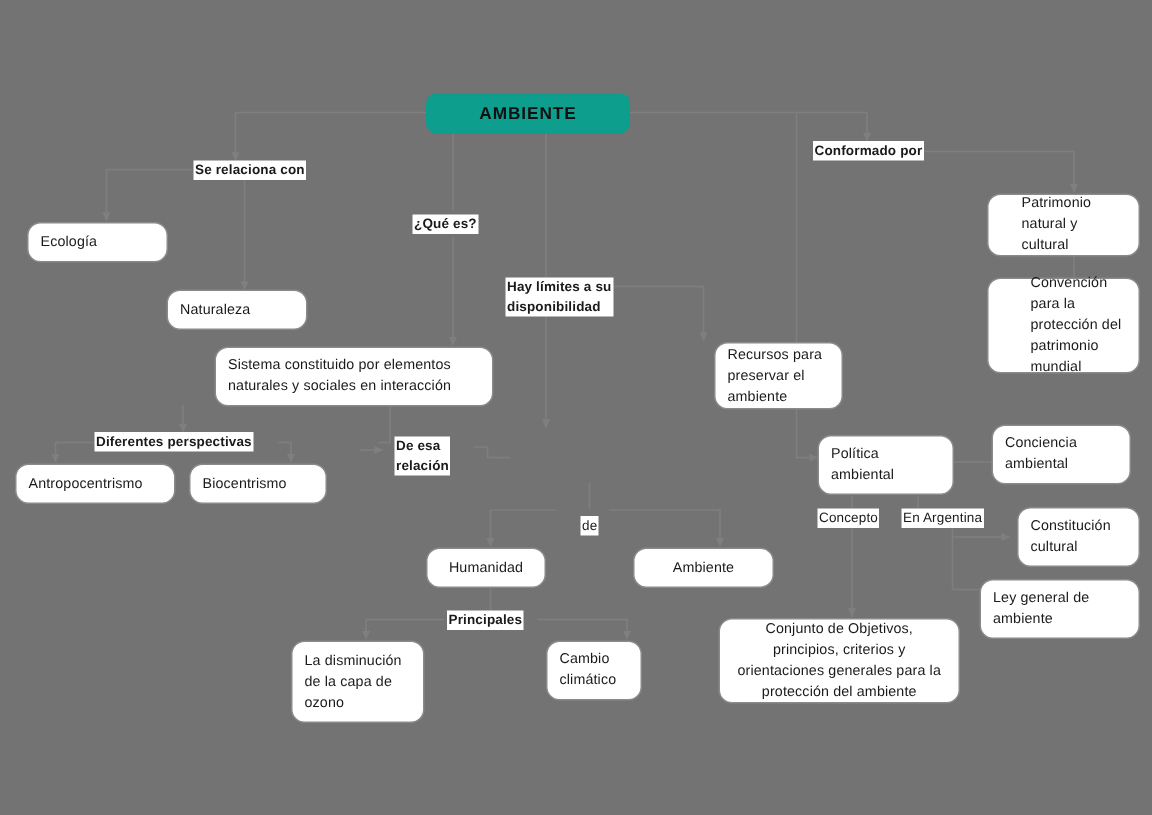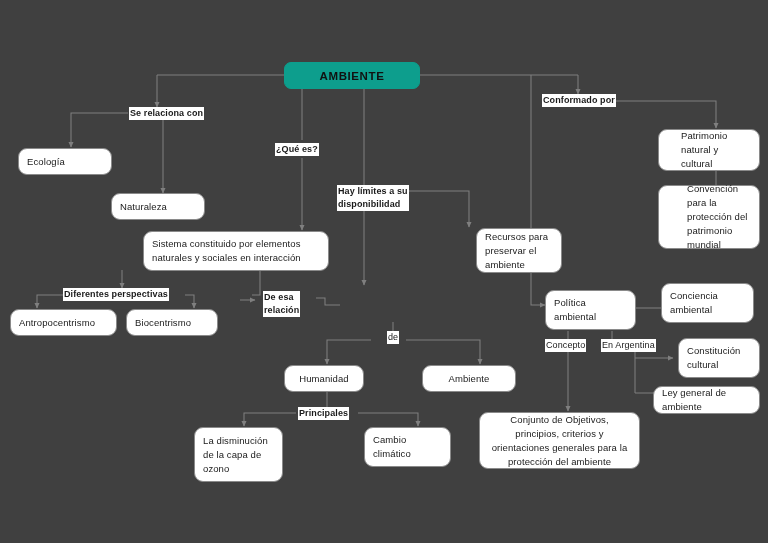--- a/index.html
+++ b/index.html
@@ -4,21 +4,21 @@
 <style>
   html, body {
     margin: 0;
     padding: 0;
     background: #ffffff;
   }
   #canvas {
     position: relative;
     width: 768px;
     height: 543px;
-    background: #404040;
+    background: #737373;
     font-family: "Liberation Sans", sans-serif;
     overflow: hidden;
   }
   #edges {
     position: absolute;
     left: 0;
     top: 0;
     width: 768px;
     height: 543px;
   }
@@ -148,45 +148,45 @@
 
   <div class="label" style="left:263px; top:291px;">De esa
 relación</div>
 
   <div class="label" style="left:337px; top:185px;">Hay límites a su
 disponibilidad</div>
 
   <div class="node" style="left:432px; top:228px; width:86px; height:45px;margin-left:44px;">Recursos para preservar el ambiente</div>
 
 
-  <div class="label normal" style="left:387px; top:331px;">de</div>
+  <div class="label normal" style="left:387px; top:344px;">de</div>
 
   <div class="node center" style="left:284px; top:365px; width:80px; height:27px;">Humanidad</div>
 
   <div class="node center" style="left:422px; top:365px; width:94px; height:27px;">Ambiente</div>
 
   <div class="label" style="left:298px; top:407px;">Principales</div>
 
   <div class="node" style="left:194px; top:427px; width:89px; height:55px;">La disminución de la capa de ozono</div>
 
-  <div class="node" style="left:364px; top:427px; width:87px; height:40px;">Cambio climático</div>
+  <div class="node" style="left:364px; top:427px; width:64px; height:40px;">Cambio climático</div>
 
   <div class="label" style="left:542px; top:94px;">Conformado por</div>
 
   <div class="node" style="left:658px; top:129px; width:102px; height:42px;padding-left:22px;">Patrimonio natural y cultural</div>
 
   <div class="node" style="left:658px; top:185px; width:102px; height:64px;padding-left:28px;">Convención para la protección del patrimonio mundial</div>
 
   <div class="node" style="left:545px; top:290px; width:91px; height:40px;">Política ambiental</div>
 
   <div class="node" style="left:661px; top:283px; width:93px; height:40px;">Conciencia ambiental</div>
 
   <div class="label normal" style="left:545px; top:339px;">Concepto</div>
 
   <div class="label normal" style="left:601px; top:339px;">En Argentina</div>
 
   <div class="node" style="left:678px; top:338px; width:82px; height:40px;">Constitución cultural</div>
 
-  <div class="node" style="left:653px; top:386px; width:107px; height:28px;">Ley general de ambiente</div>
+  <div class="node" style="left:653px; top:386px; width:107px; height:40px;">Ley general de ambiente</div>
 
   <div class="node" style="left:479px; top:412px; width:161px; height:57px;text-align:center;">Conjunto de Objetivos, principios, criterios y orientaciones generales para la protección del ambiente</div>
 
 </div>
 
 </body></html>

